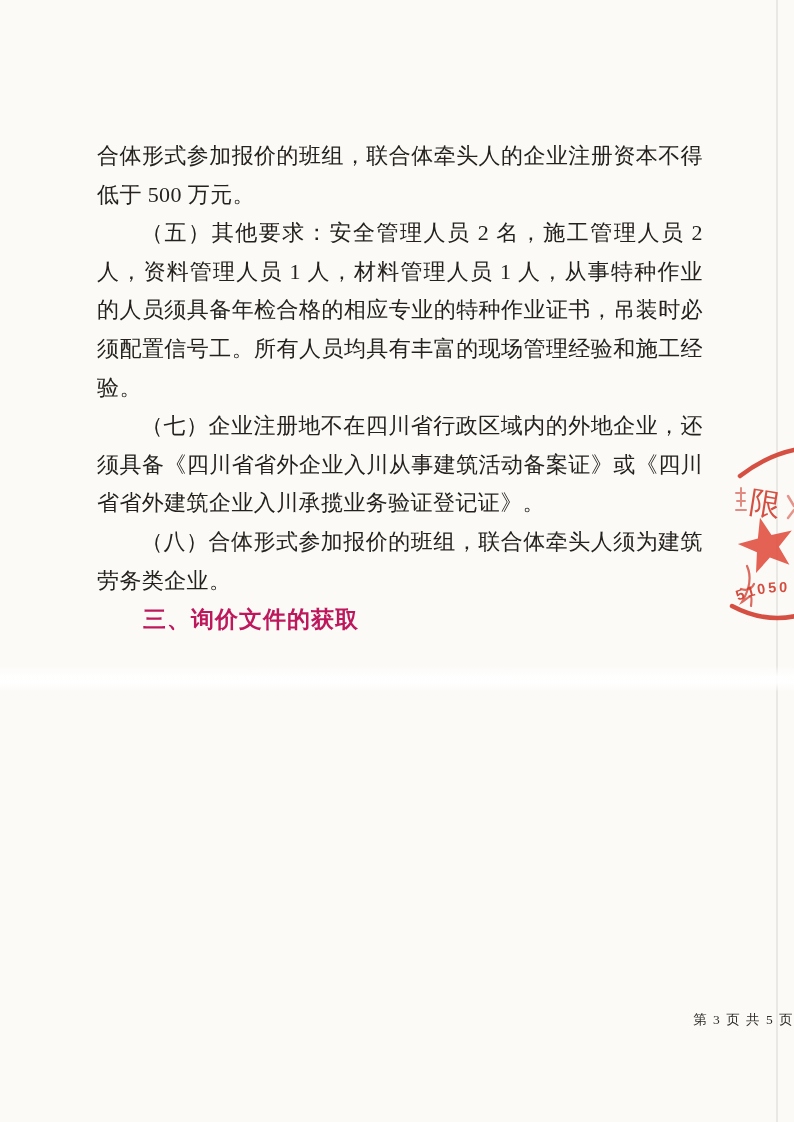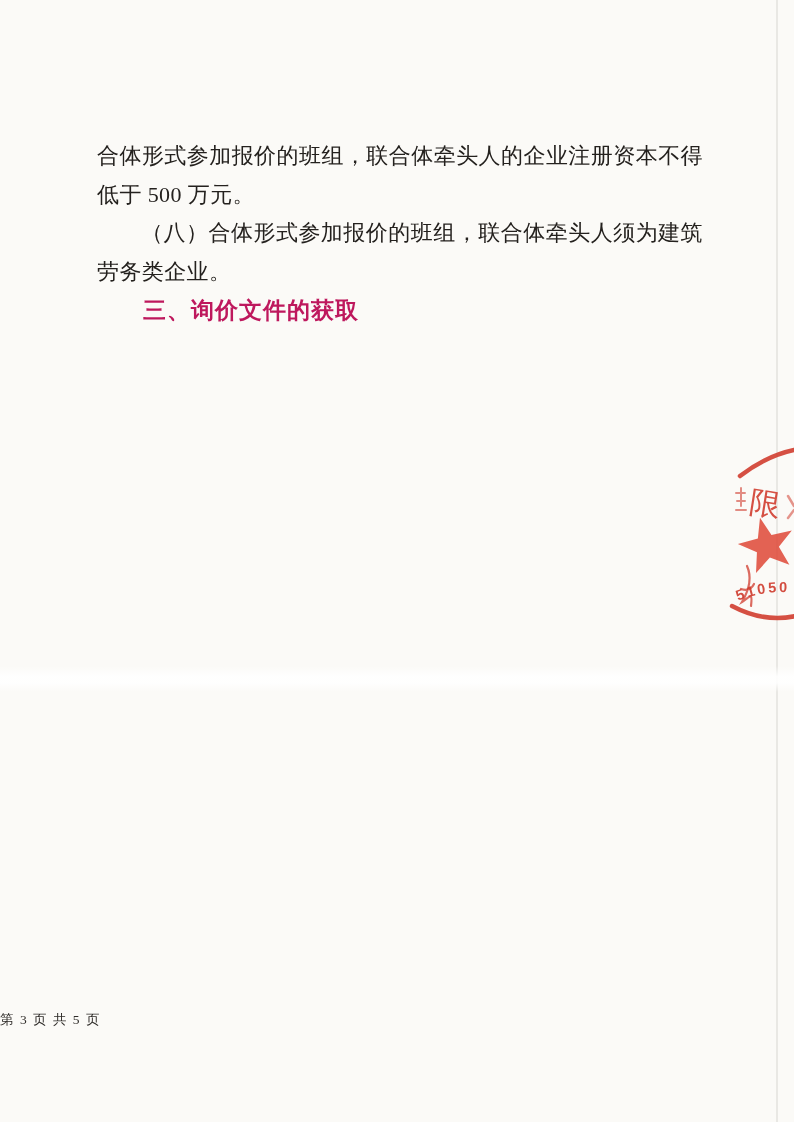--- a/index.html
+++ b/index.html
@@ -65,21 +65,21 @@
     font-size: 23px;
     line-height: 38.6px;
     letter-spacing: 1px;
     color: #be185d;
   }
   .footer {
     position: absolute;
     left: 0;
     top: 1011px;
     width: 100%;
-    text-align: left;
+    text-align: right;
     font-size: 13.5px;
     letter-spacing: 1.5px;
     color: #2e2b28;
   }
   .stamp {
     position: absolute;
     left: 716px;
     top: 440px;
     width: 78px;
     height: 190px;
@@ -88,20 +88,22 @@
 </style>
 </head>
 <body>
 
 <div class="page">
 
   <div class="edge-line"></div>
 
   <main class="content">
     <p>合体形式参加报价的班组，联合体牵头人的企业注册资本不得低于 500 万元。</p>
+    <p class="indent">（五）其他要求：安全管理人员 2 名，施工管理人员 2 人，资料管理人员 1 人，材料管理人员 1 人，从事特种作业的人员须具备年检合格的相应专业的特种作业证书，吊装时必须配置信号工。所有人员均具有丰富的现场管理经验和施工经验。</p>
+    <p class="indent">（七）企业注册地不在四川省行政区域内的外地企业，还须具备《四川省省外企业入川从事建筑活动备案证》或《四川省省外建筑企业入川承揽业务验证登记证》。</p>
     <p class="indent">（八）合体形式参加报价的班组，联合体牵头人须为建筑劳务类企业。</p>
     <h3 class="heading">三、询价文件的获取</h3>
   </main>
 
   <div class="scan-band"></div>
 
   <svg class="stamp" width="78" height="190" viewBox="0 0 78 190" xmlns="http://www.w3.org/2000/svg">
     <g stroke="#d0392b" fill="none" stroke-linecap="round" opacity="0.88">
 
       <path d="M 24 36 Q 50 16 78 10" stroke-width="4.5"></path>

